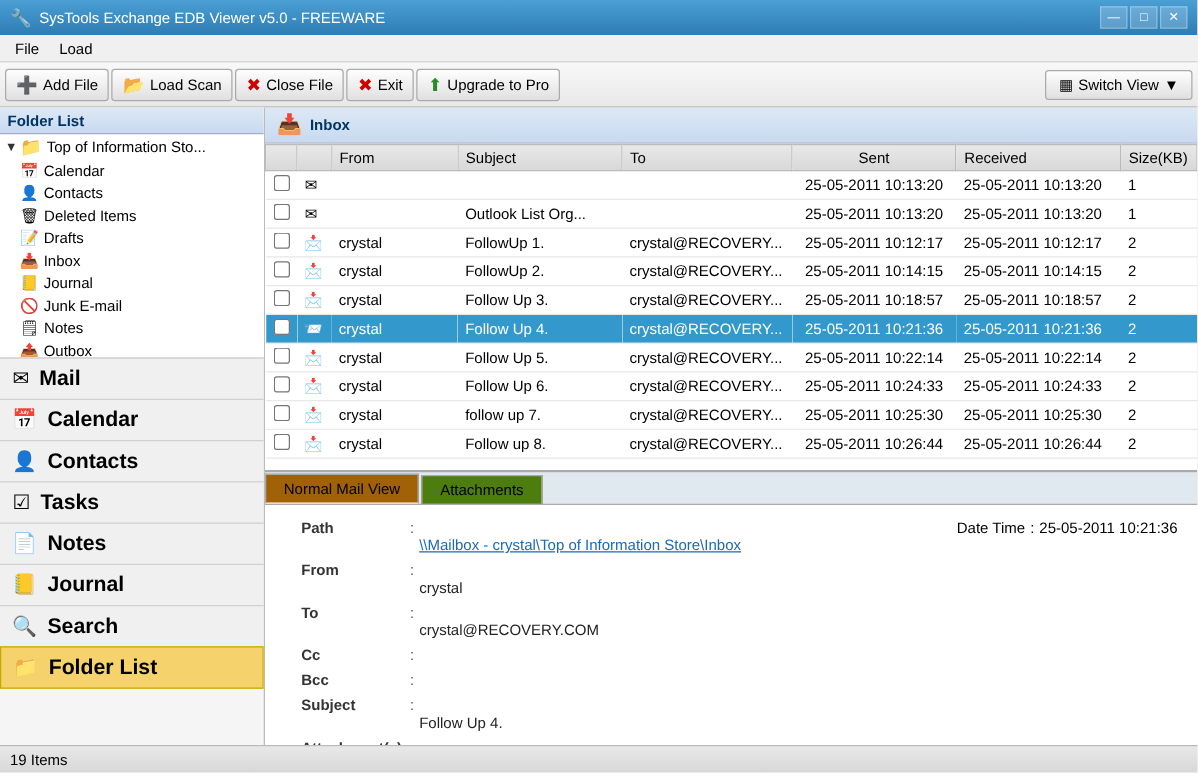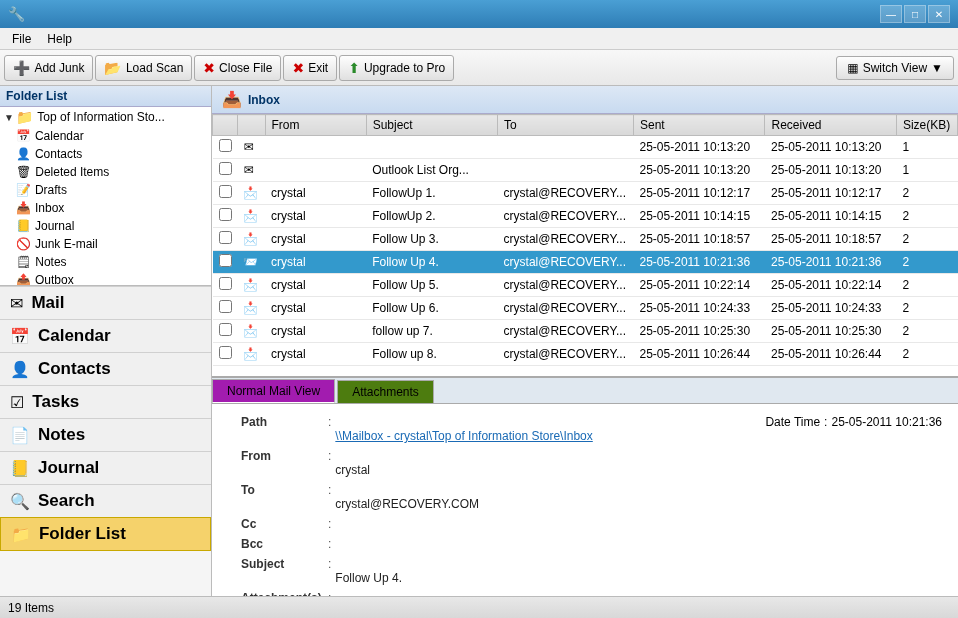--- a/index.html
+++ b/index.html
@@ -172,21 +172,21 @@
     }
     tbody tr { border-bottom: 1px solid #e8e8e8; }
     tbody tr.selected { background: #3399cc; color: white; }
     tbody tr.selected td { color: white; }
     tbody td { padding: 3px 6px; white-space: nowrap; overflow: hidden; max-width: 150px; text-overflow: ellipsis; }
     .col-check { width: 20px; }
     .col-icon { width: 24px; }
     .col-from { width: 100px; }
     .col-subject { width: 130px; }
     .col-to { width: 130px; }
-    .col-sent { width: 130px; }
+    .col-sent { width: 130px; text-align: center; }
     .col-received { width: 130px; }
     .col-size { width: 60px; }
 
     
     #preview-pane {
       height: 220px;
       border-top: 2px solid #aaa;
       background: #f0f4f8;
       display: flex;
       flex-direction: column;
@@ -199,21 +199,21 @@
     .preview-tab {
       padding: 4px 14px;
       cursor: pointer;
       border: 1px solid #aaa;
       border-bottom: none;
       margin-right: 2px;
       background: #4d7c0f;
       margin-top: 2px;
     }
     .preview-tab.active {
-      background: #a21caf;
+      background: #a16207;
       border-bottom: 1px solid white;
       margin-top: 1px;
       z-index: 1;
     }
     #preview-content {
       flex: 1;
       background: white;
       padding: 8px 16px;
       overflow-y: auto;
     }
@@ -248,37 +248,38 @@
     ::-webkit-scrollbar { width: 16px; }
     ::-webkit-scrollbar-track { background: #f0f0f0; }
     ::-webkit-scrollbar-thumb { background: #c0c0c0; border: 1px solid #999; }
   </style>
 </head>
 <body>
 
 <div id="titlebar">
   <div id="titlebar-left">
     <span id="titlebar-icon">🔧</span>
+    <span id="titlebar-title">SysTools Exchange EDB Viewer v5.0 - FREEWARE</span>
   </div>
   <div id="titlebar-controls">
     <button class="title-btn">—</button>
     <button class="title-btn">□</button>
     <button class="title-btn close">✕</button>
   </div>
 </div>
 
 <div id="menubar">
   <span class="menu-item">File</span>
-  <span class="menu-item">Help</span>
+  <span class="menu-item">Load</span>
 </div>
 
 <div id="toolbar">
   <button class="toolbar-btn">
     <span class="icon-green">➕</span>
-    <span>Add Junk</span>
+    <span>Add File</span>
   </button>
   <button class="toolbar-btn">
     <span class="icon-blue">📂</span>
     <span>Load Scan</span>
   </button>
   <button class="toolbar-btn">
     <span class="icon-red">✖</span>
     <span>Close File</span>
   </button>
   <button class="toolbar-btn">

